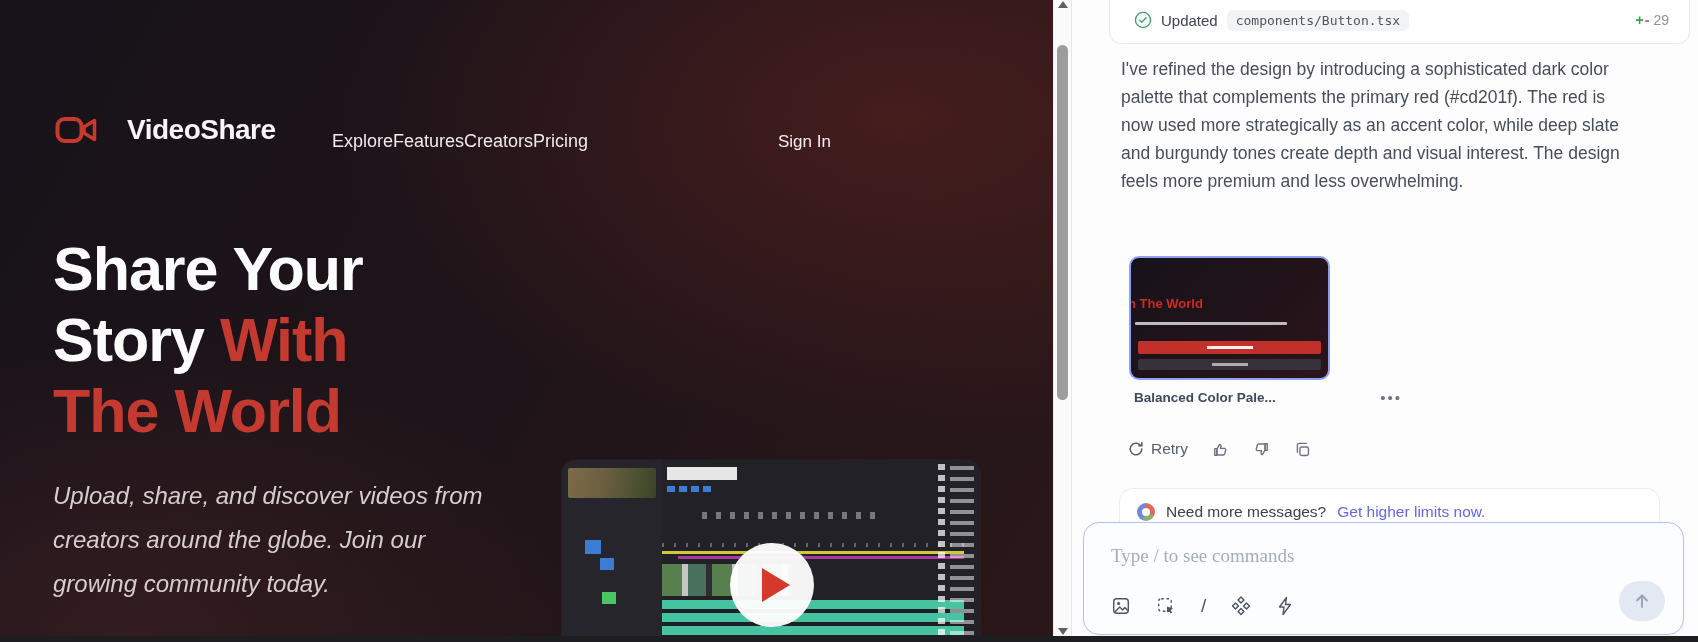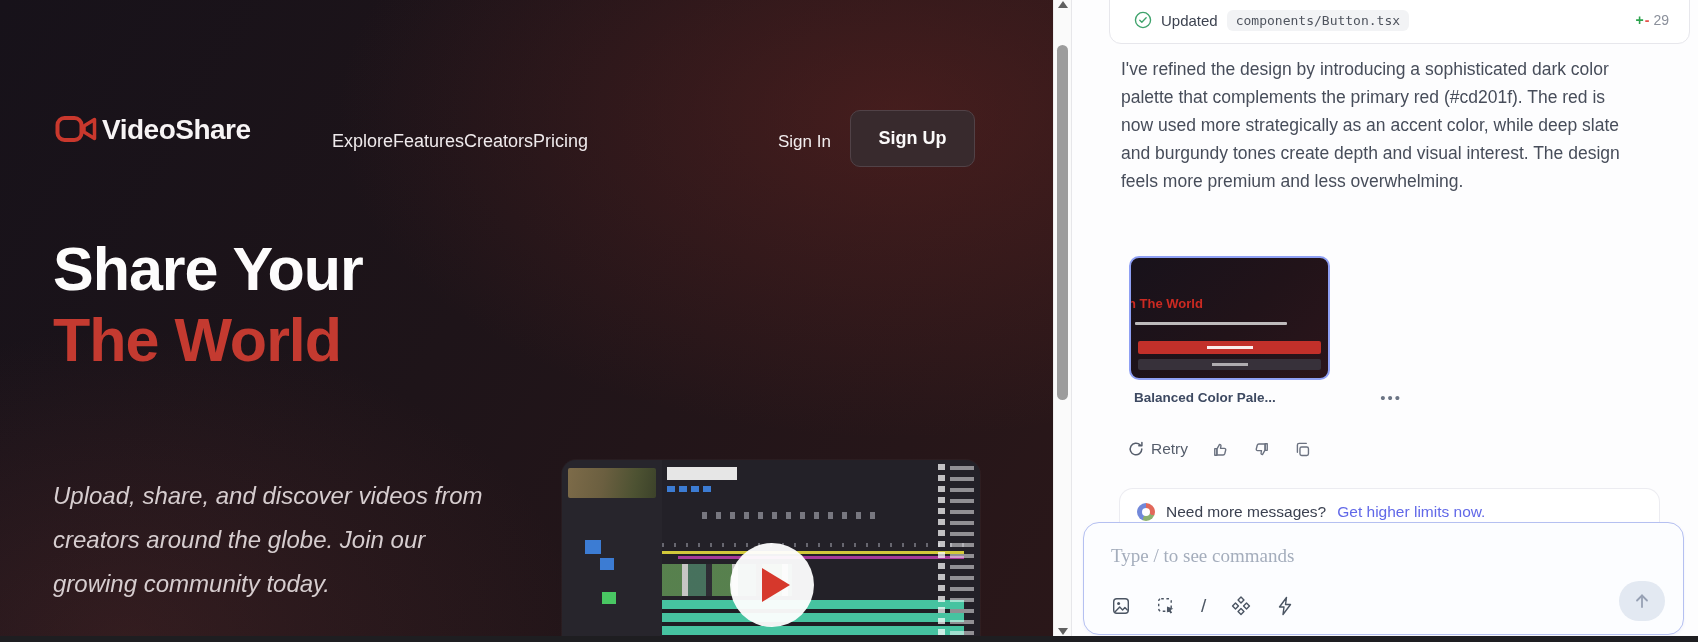--- a/index.html
+++ b/index.html
@@ -8,21 +8,21 @@
   .stage { position:relative; width:1698px; height:642px; overflow:hidden; }
 
   
   .preview { position:absolute; left:0; top:0; width:1053px; height:642px; overflow:hidden;
     background:
       radial-gradient(900px 520px at 85% 18%, rgba(125,42,36,.38), transparent 62%),
       radial-gradient(760px 520px at 12% 100%, rgba(112,52,48,.28), transparent 60%),
       linear-gradient(120deg, #17121a 0%, #1e1419 45%, #2a1719 100%);
     color:#fff; }
 
-  .brand { position:absolute; left:55px; top:114px; display:flex; align-items:flex-start; gap:5px; }
+  .brand { position:absolute; left:55px; top:114px; display:flex; align-items:center; gap:30px; }
   .brand-text { font-size:28px; font-weight:800; letter-spacing:-.5px; color:#f7f4f5; }
 
   .nav { position:absolute; left:332px; top:131px; display:flex; }
   .nav a { color:#efeaec; font-size:18px; text-decoration:none; cursor:pointer; }
 
   .signin { position:absolute; left:778px; top:132px; font-size:17px; color:#f2edee; cursor:pointer; }
   .signup { position:absolute; left:850px; top:110px; width:125px; height:57px;
     background:#382a2d; border:1px solid #514247; border-radius:10px;
     display:flex; align-items:center; justify-content:center;
     font-size:18px; font-weight:700; color:#fbf9f9; cursor:pointer; }
@@ -154,24 +154,24 @@
     </div>
 
     <nav class="nav">
       <a>Explore</a>
       <a>Features</a>
       <a>Creators</a>
       <a>Pricing</a>
     </nav>
 
     <span class="signin">Sign In</span>
-    <div class="signup">Sign Up</div>
 
     <h1 class="hero">
       <div>Share Your</div>
+      <div><span>Story</span> <span class="accent">With</span></div>
       <div class="hero-l3">The World</div>
     </h1>
 
     <p class="subtitle">Upload, share, and discover videos from creators around the globe. Join our growing community today.</p>
 
     <div class="editor">
       <div class="ed ed-leftcol"></div>
       <div class="ed ed-nature"></div>
       <div class="ed ed-white"></div>
       <div class="ed ed-bluechips"></div>

